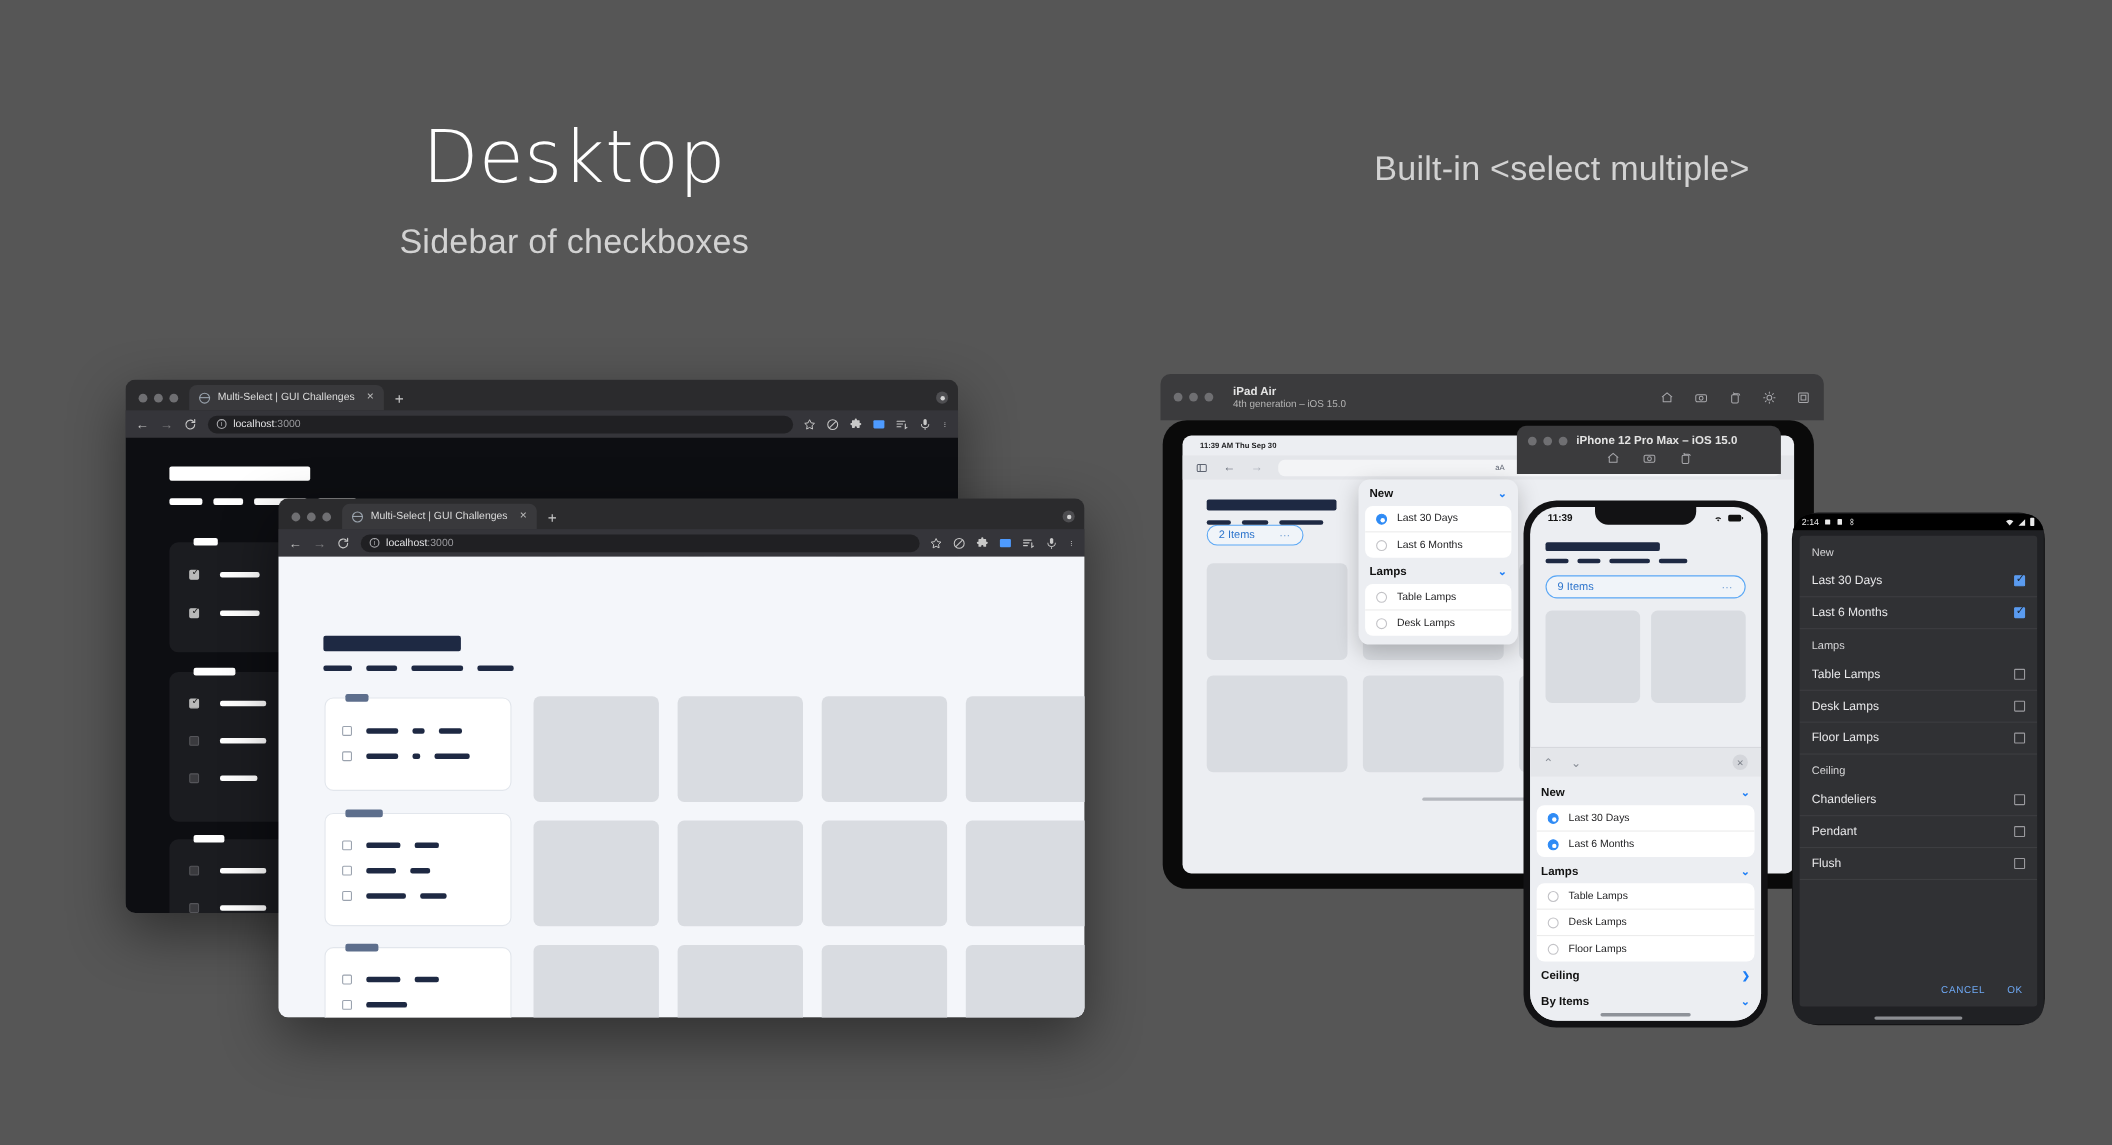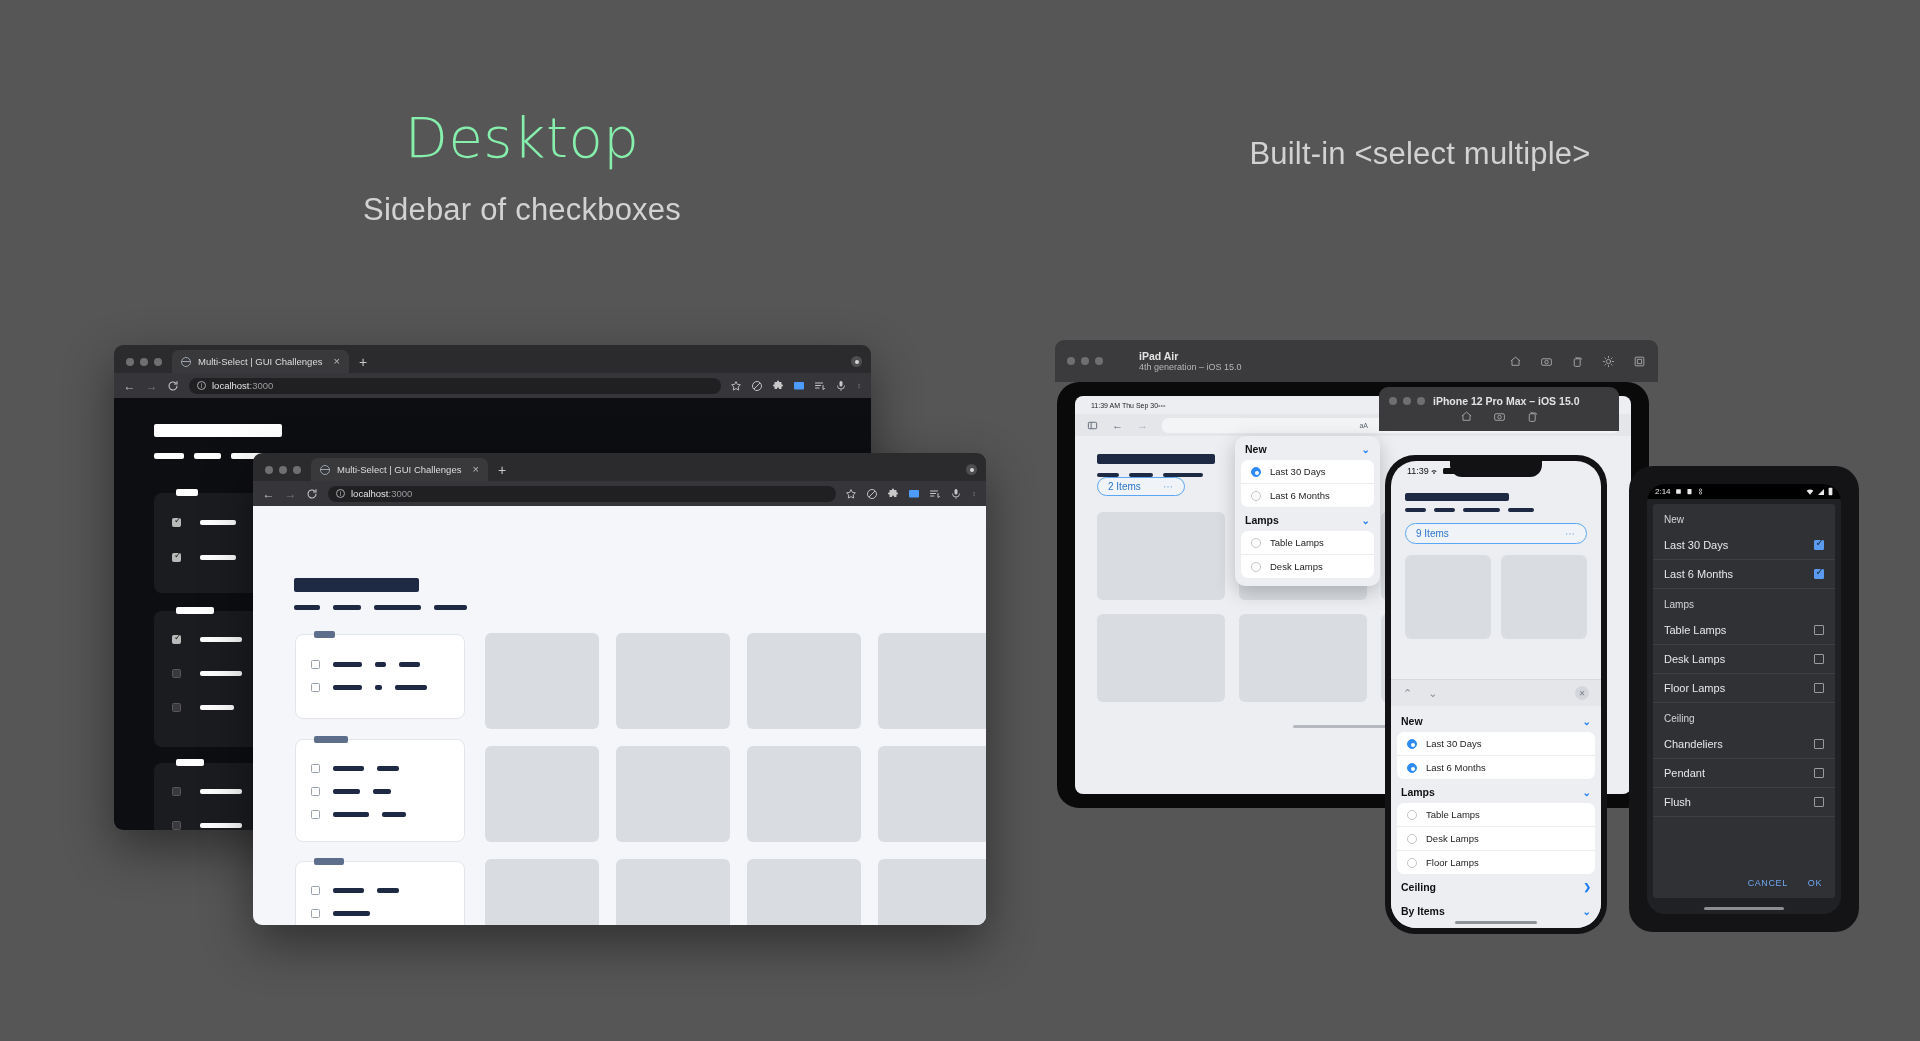--- a/index.html
+++ b/index.html
@@ -7,21 +7,21 @@
     width: 1920px; height: 1041px;
     background: #565656;
     font-family: "Liberation Sans", sans-serif;
     overflow: hidden;
   }
   .stage { position: relative; width: 1920px; height: 1041px; }
 
   
   .panel-head { position: absolute; text-align: center; }
   .panel-title {
-    font-size: 56px; font-weight: 300; color: #86efac;
+    font-size: 66px; font-weight: 300; color: #ffffff;
     letter-spacing: 0.5px; line-height: 1;
     font-family: "DejaVu Sans", sans-serif;
   }
   .panel-sub {
     margin-top: 26px; font-size: 31px; font-weight: 400; color: #d2d2d2;
     font-family: "Liberation Sans", sans-serif; letter-spacing: .2px;
   }
 
   
   .browser {
@@ -89,21 +89,21 @@
   }
   .cb.dark-on { background: #b9b9b9; border-color: #b9b9b9; position: relative; }
   .cb.dark-on::after {
     content: "✓"; position: absolute; left: 1px; top: -3px; font-size: 9px; color: #222; line-height: 1;
   }
   .cb.light { border-color: #9aa2ae; }
 
   
   .sim-bar {
     background: #3b3b3d; border-radius: 9px 9px 0 0;
-    display: flex; align-items: center; padding: 0 12px; gap: 26px;
+    display: flex; align-items: center; padding: 0 12px; gap: 8px;
   }
   .sim-bar .dots { padding: 0 6px 0 0; }
   .sim-title { font-size: 10.5px; color: #e3e3e3; font-weight: 700; line-height: 1.15; }
   .sim-sub { font-size: 9px; color: #b5b5b5; line-height: 1.2; }
   .sim-icons { margin-left: auto; display: flex; gap: 18px; align-items: center; }
   .sim-ico { width: 13px; height: 13px; color: #a9a9ad; display: block; }
 
   
   .ios-sheet { background: #eceef2; border-radius: 10px; box-shadow: 0 6px 20px rgba(0,0,0,.22); }
   .ios-grouphdr { display:flex; align-items:center; justify-content:space-between;
@@ -130,22 +130,22 @@
   .and-group { font-size: 10px; color: #d6d6d8; padding: 10px 11px 6px; }
   .and-row { display: flex; align-items: center; justify-content: space-between;
              padding: 8px 11px; font-size: 11px; color: #e8e8ea;
              border-bottom: 1px solid #3d3e41; }
   .and-cb { width: 10px; height: 10px; border: 1.3px solid #9a9a9e; border-radius: 1px; flex:none; }
   .and-cb.on { background: #5a9bf0; border-color: #5a9bf0; position: relative; }
   .and-cb.on::after { content:"✓"; position:absolute; left:0.5px; top:-4px; font-size:10px; color:#1b2430; }
   .and-actions { display: flex; justify-content: flex-end; gap: 20px; padding: 9px 13px 10px;
                  font-size: 9px; color: #6ea8f3; letter-spacing: .6px; }
 
-  .statusbar-ios { display:flex; align-items:center; 
-                   font-size: 9px; color:#111; font-weight:400; padding: 0 16px; }
+  .statusbar-ios { display:flex; align-items:center; justify-content:space-between;
+                   font-size: 9px; color:#111; font-weight:700; padding: 0 16px; }
   .statusbar-and { display:flex; align-items:center; justify-content:space-between;
                    font-size: 8px; color:#e9e9e9; padding: 0 8px; background:#000; }
 </style>
 </head>
 <body>
 
 <div class="stage">
 
   <div class="panel-head" style="left:172px; top:110px; width:700px;">
     <div class="panel-title">Desktop</div>
@@ -653,21 +653,21 @@
             </div>
           </div>
 
           <div style="position:absolute; left:50%; transform:translateX(-50%); bottom:4px; width:82px; height:3px; background:#8e9299; border-radius:3px;"></div>
         </div>
 
       </div>
     </div>
   </div>
 
-  <div style="position:absolute; left:1629px; top:466px; width:230px; height:466px; background:#141416; border-radius:24px; padding:18px;">
+  <div style="position:absolute; left:1629px; top:466px; width:230px; height:466px; background:#141416; border-radius:24px; padding:1px;">
     <div style="width:100%; height:100%; background:#202124; border-radius:18px; overflow:hidden; position:relative;">
 
       <div class="statusbar-and" style="height:15px;">
         <span style="display:flex;gap:4px;align-items:center;">
           <span>2:14</span>
           <svg style="width:7px;height:7px;color:#e9e9e9" viewBox="0 0 24 24" fill="currentColor">
               <rect x="4" y="4" width="16" height="16" rx="2"></rect>
             </svg>
           <svg style="width:7px;height:7px;color:#e9e9e9" viewBox="0 0 24 24" fill="currentColor">
               <rect x="5" y="3" width="14" height="18" rx="2"></rect>

